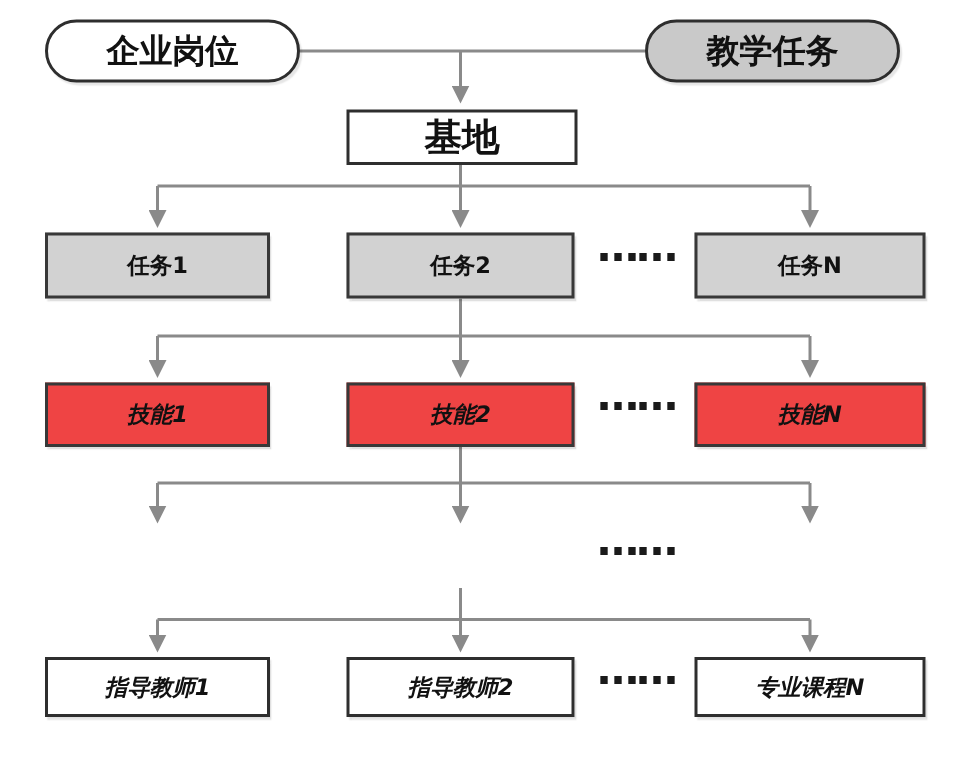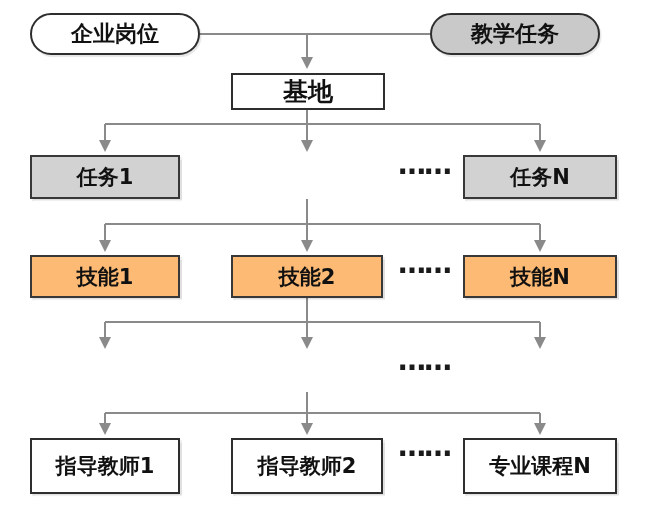--- a/index.html
+++ b/index.html
@@ -8,30 +8,30 @@
     width:646px;height:507px;
     background:#ffffff;
     font-family:"DejaVu Sans","Liberation Sans",sans-serif;
     overflow:hidden;
   }
   #wires{position:absolute;left:0;top:0;width:646px;height:507px;pointer-events:none;}
   .box{
     position:absolute;box-sizing:border-box;
     border:2px solid #2e2e2e;background:#ffffff;
     display:flex;align-items:center;justify-content:center;
-    font-weight:bold;font-size:21px;color:#111;
+    font-weight:bold;font-size:15px;color:#111;
     box-shadow:1.5px 2px 1px rgba(0,0,0,0.12);
   }
   .col1{left:30px;width:150px;}
   .col2{left:231px;width:152px;}
   .col3{left:463px;width:154px;}
   .row-tasks{top:155px;height:44px;background:#d2d2d2;border-color:#383838;}
-  .row-skills{top:255px;height:43px;background:#fdba74;border-color:#383838;}
+  .row-skills{top:255px;height:43px;background:#ef4444;border-color:#383838;font-style:italic;}
   .row-courses{top:352px;height:40px;}
-  .row-teachers{top:438px;height:56px;}
+  .row-teachers{top:438px;height:40px;font-style:italic;}
   .base-box{left:231px;top:73px;width:154px;height:37px;font-size:25px;box-shadow:none;}
   .pill{
     position:absolute;top:13px;height:42px;box-sizing:border-box;
     border:2.5px solid #2e2e2e;border-radius:21px;
     display:flex;align-items:center;justify-content:center;
     font-weight:bold;font-size:22px;color:#111;
     box-shadow:1.5px 2px 1px rgba(0,0,0,0.10);
   }
   .pill-left{left:30px;width:170px;background:#ffffff;}
   .pill-right{left:430px;width:170px;background:#c9c9c9;}
@@ -94,20 +94,21 @@
     </g>
   </svg>
 
   <div class="pill pill-left">企业岗位</div>
   <div class="pill pill-right">教学任务</div>
 
   <div class="box base-box">基地</div>
 
 
   <div class="box col1 row-tasks">任务1</div>
+  <div class="box col2 row-tasks">任务2</div>
   <div class="dots dots-1">
       <span>……</span>
     </div>
   <div class="box col3 row-tasks">任务N</div>
 
   <div class="box col1 row-skills">技能1</div>
   <div class="box col2 row-skills">技能2</div>
   <div class="dots dots-2">
       <span>……</span>
     </div>

